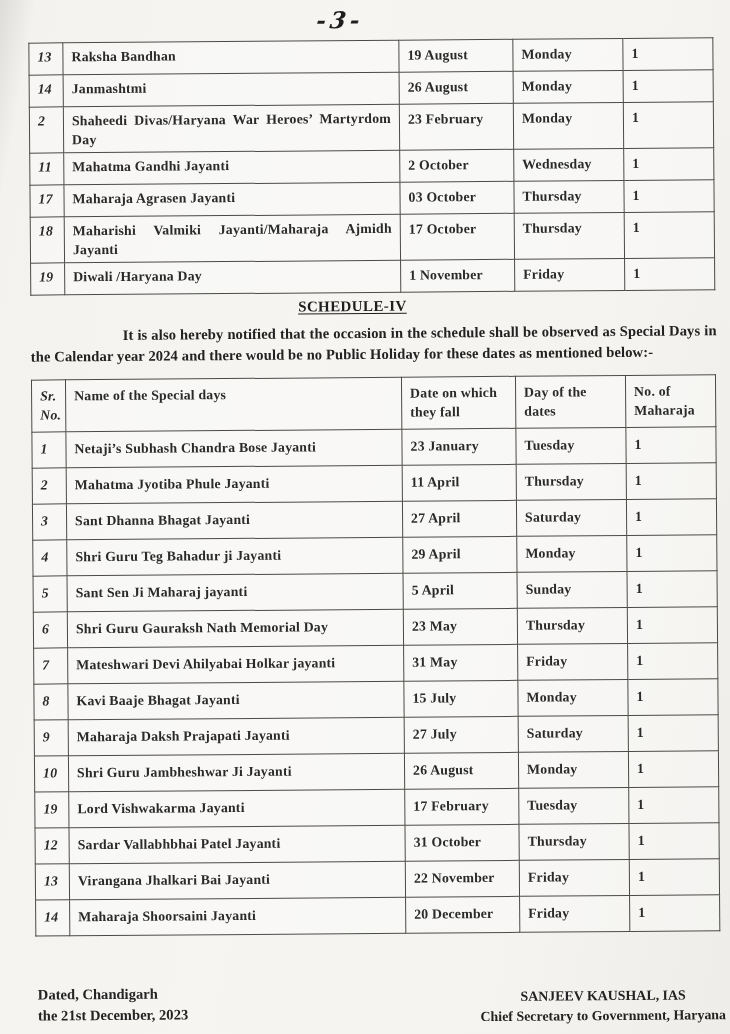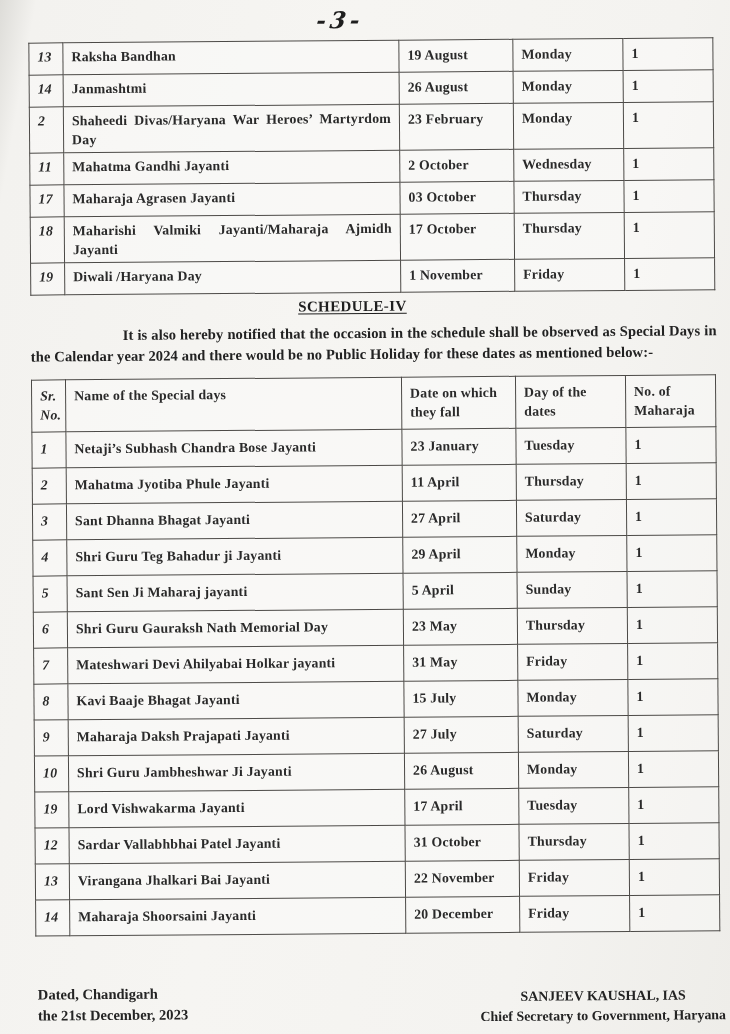--- a/index.html
+++ b/index.html
@@ -267,21 +267,21 @@
         <tr>
     <td class="c-sr">10</td>
     <td class="c-name">Shri Guru Jambheshwar Ji Jayanti</td>
     <td class="c-date">26 August</td>
     <td class="c-day">Monday</td>
     <td class="c-hol">1</td>
   </tr>
         <tr>
     <td class="c-sr">19</td>
     <td class="c-name">Lord Vishwakarma Jayanti</td>
-    <td class="c-date">17 April</td>
+    <td class="c-date">17 February</td>
     <td class="c-day">Tuesday</td>
     <td class="c-hol">1</td>
   </tr>
         <tr>
     <td class="c-sr">12</td>
     <td class="c-name">Sardar Vallabhbhai Patel Jayanti</td>
     <td class="c-date">31 October</td>
     <td class="c-day">Thursday</td>
     <td class="c-hol">1</td>
   </tr>

